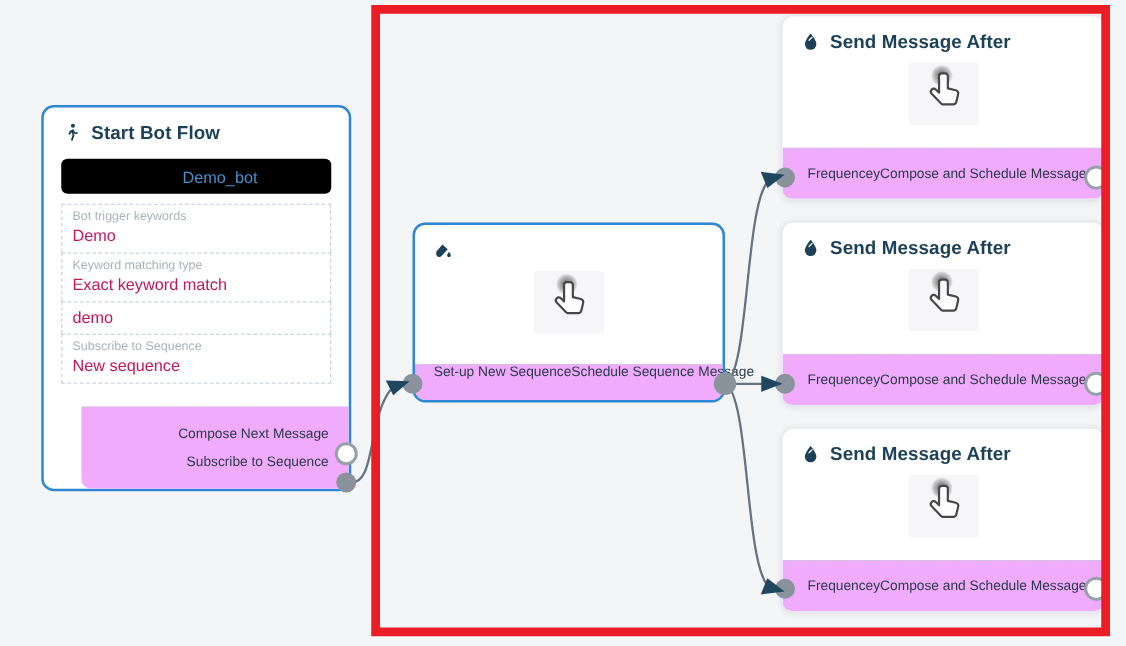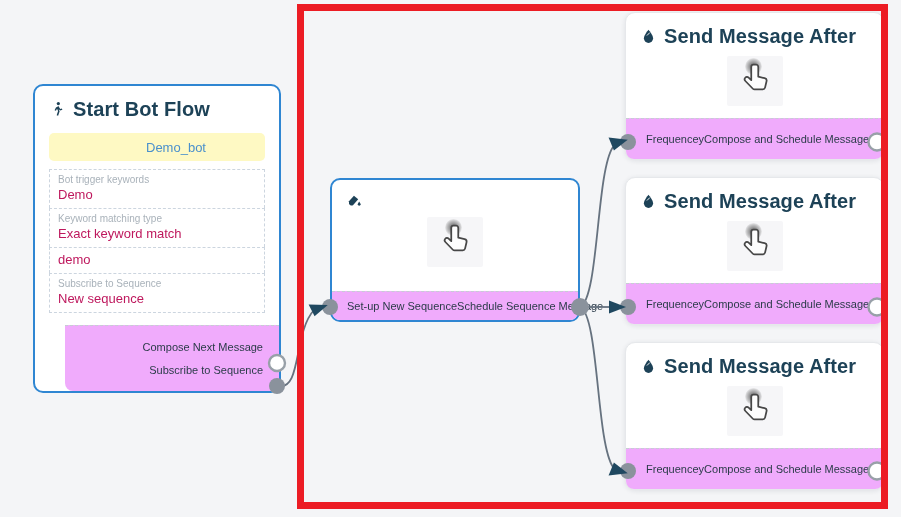--- a/index.html
+++ b/index.html
@@ -9,47 +9,47 @@
     font-family:"Liberation Sans","DejaVu Sans",sans-serif;
     -webkit-font-smoothing:antialiased;
   }
   .canvas{position:absolute;inset:0;}
 
   
   .node{position:absolute;background:#ffffff;border-radius:10px;box-sizing:border-box;z-index:2;display:flex;flex-direction:column;}
   .node.blue{border:2px solid #2f86d2;}
   .node.plain{border:1px solid #e6e8eb;box-shadow:0 1px 5px rgba(30,40,60,.10);}
   .node-header{display:flex;align-items:center;gap:7px;padding:12px 14px 6px 14px;}
-  .node-title{font-size:20px;font-weight:bold;color:#1d4257;letter-spacing:.1px;white-space:nowrap;}
+  .node-title{font-size:15px;font-weight:bold;color:#1d4257;letter-spacing:.1px;white-space:nowrap;}
   .hicon{width:17px;height:17px;flex:0 0 auto;display:block;}
 
   .node-footer{
     margin-top:auto;background:#f0abfc;border-top:1px dashed #c7cdd4;
     border-radius:0 0 8px 8px;position:relative;box-sizing:border-box;
   }
   .flabel{font-size:11px;color:#2b3b49;white-space:nowrap;}
 
   
   #start-node{left:33px;top:84px;width:248px;height:309px;justify-content:center;}
   .bot-button{
     margin:6px 14px 0 14px;height:28px;border:none;border-radius:5px;
-    background:#fef9c3;color:#4a90cc;font-size:13px;font-family:inherit;
+    background:#000000;color:#4a90cc;font-size:13px;font-family:inherit;
     display:flex;align-items:center;justify-content:center;cursor:pointer;padding-left:44px;
   }
   .fields{margin:8px 14px 0 14px;}
   .field{border:1px dashed #ccd5df;border-bottom:none;padding:3px 8px 5px 8px;}
   .field:last-child{border-bottom:1px dashed #ccd5df;}
   .field-label{font-size:10px;color:#a9b2ba;line-height:13px;white-space:nowrap;}
   .field-value{font-size:13px;color:#be185d;line-height:17px;white-space:nowrap;}
   #start-node .node-footer{padding:9px 16px 10px 0;margin-left:30px;}
   #start-node .out-row{height:23px;display:flex;align-items:center;justify-content:flex-end;}
 
   
   #sequence-node{left:330px;top:178px;width:250px;height:144px;}
-  #sequence-node .node-footer{height:29px;display:flex;align-items:center;justify-content:space-between;padding:0 12px 0 15px;}
+  #sequence-node .node-footer{height:29px;display:flex;align-items:flex-start;justify-content:space-between;padding:0 12px 0 15px;}
 
   
   .send-node{left:625px;width:259px;height:148px;}
   .send-node .node-footer{height:41px;display:flex;align-items:center;justify-content:space-between;padding:0 26px 0 20px;}
 
   
   .hand-box{position:relative;width:56px;height:50px;margin:2px auto 0 auto;background:#f6f6f8;border-radius:2px;}
   .hand-smudge{position:absolute;left:18px;top:2px;width:17px;height:17px;border-radius:50%;
     background:radial-gradient(circle,rgba(45,45,45,.8) 0%,rgba(45,45,45,.25) 55%,rgba(45,45,45,0) 75%);}
   .hand-svg{position:absolute;left:14px;top:6px;width:30px;height:34px;}

